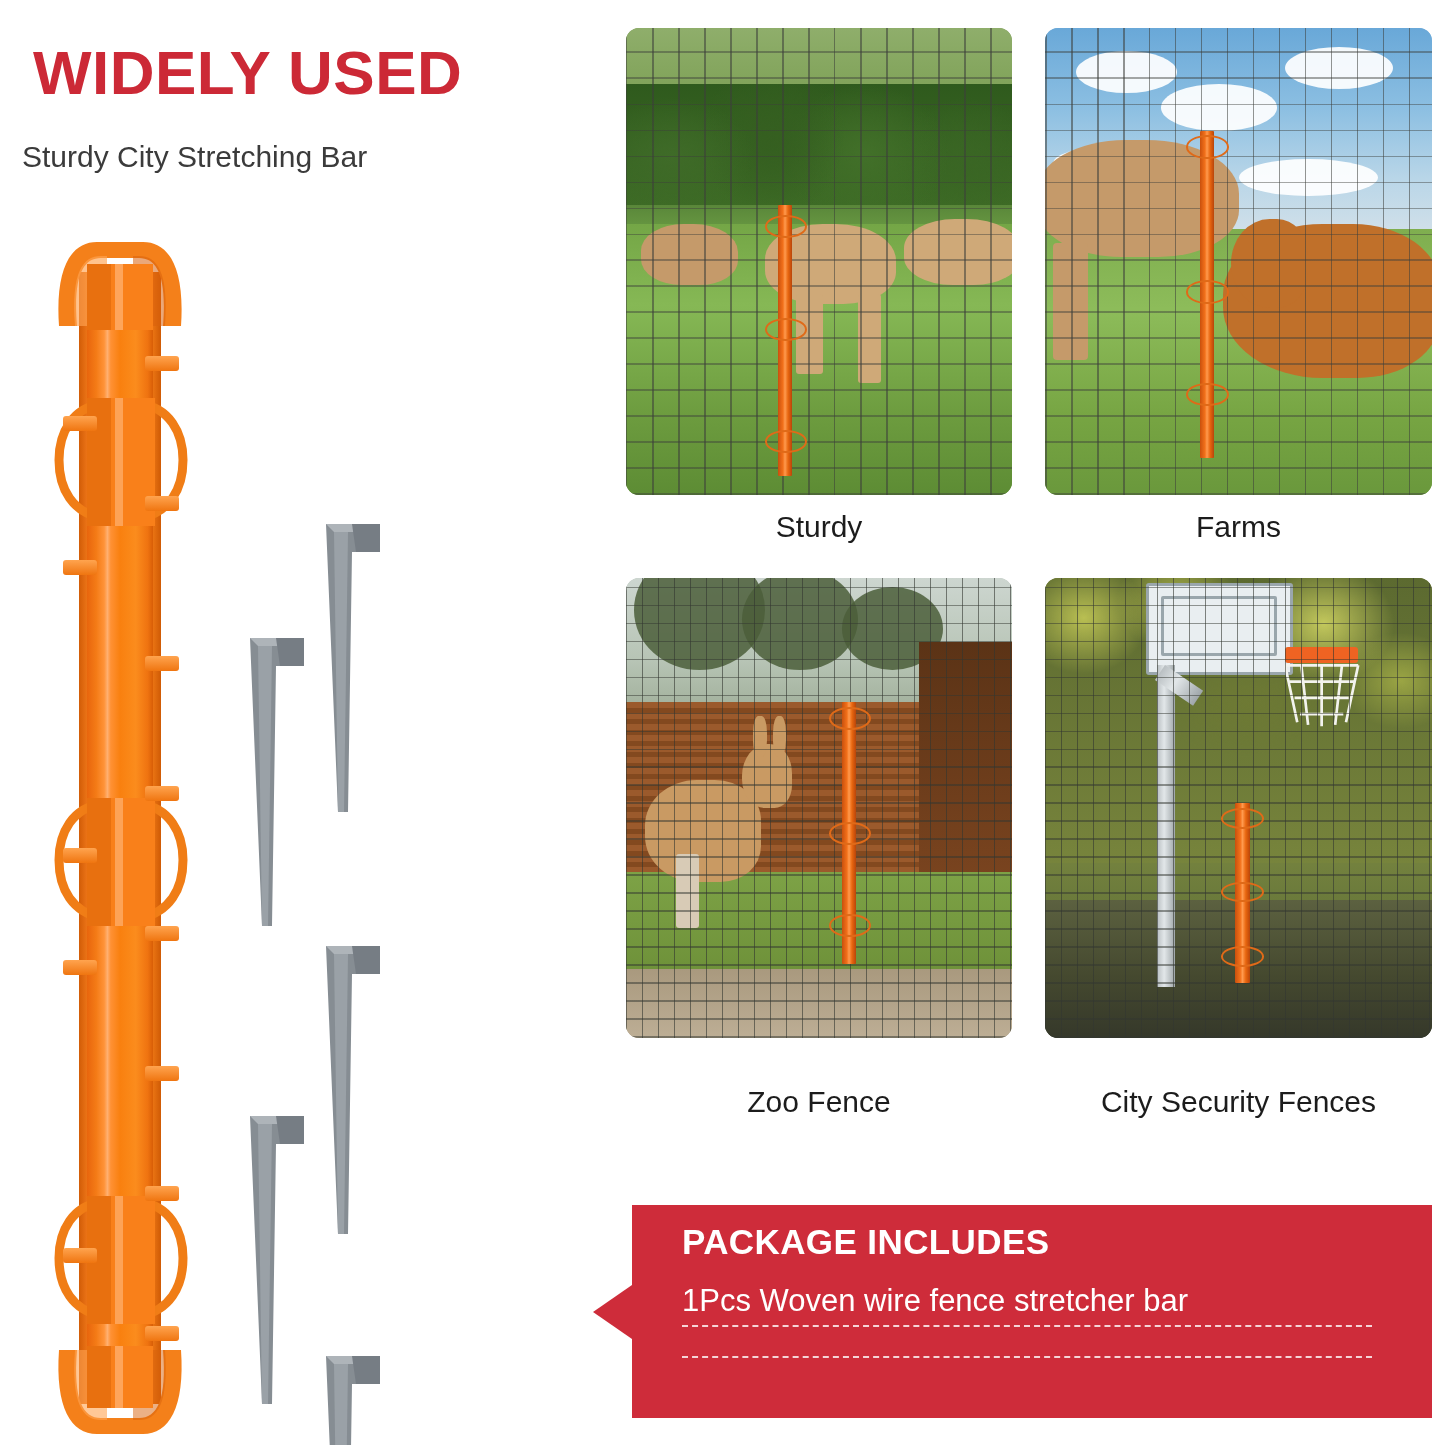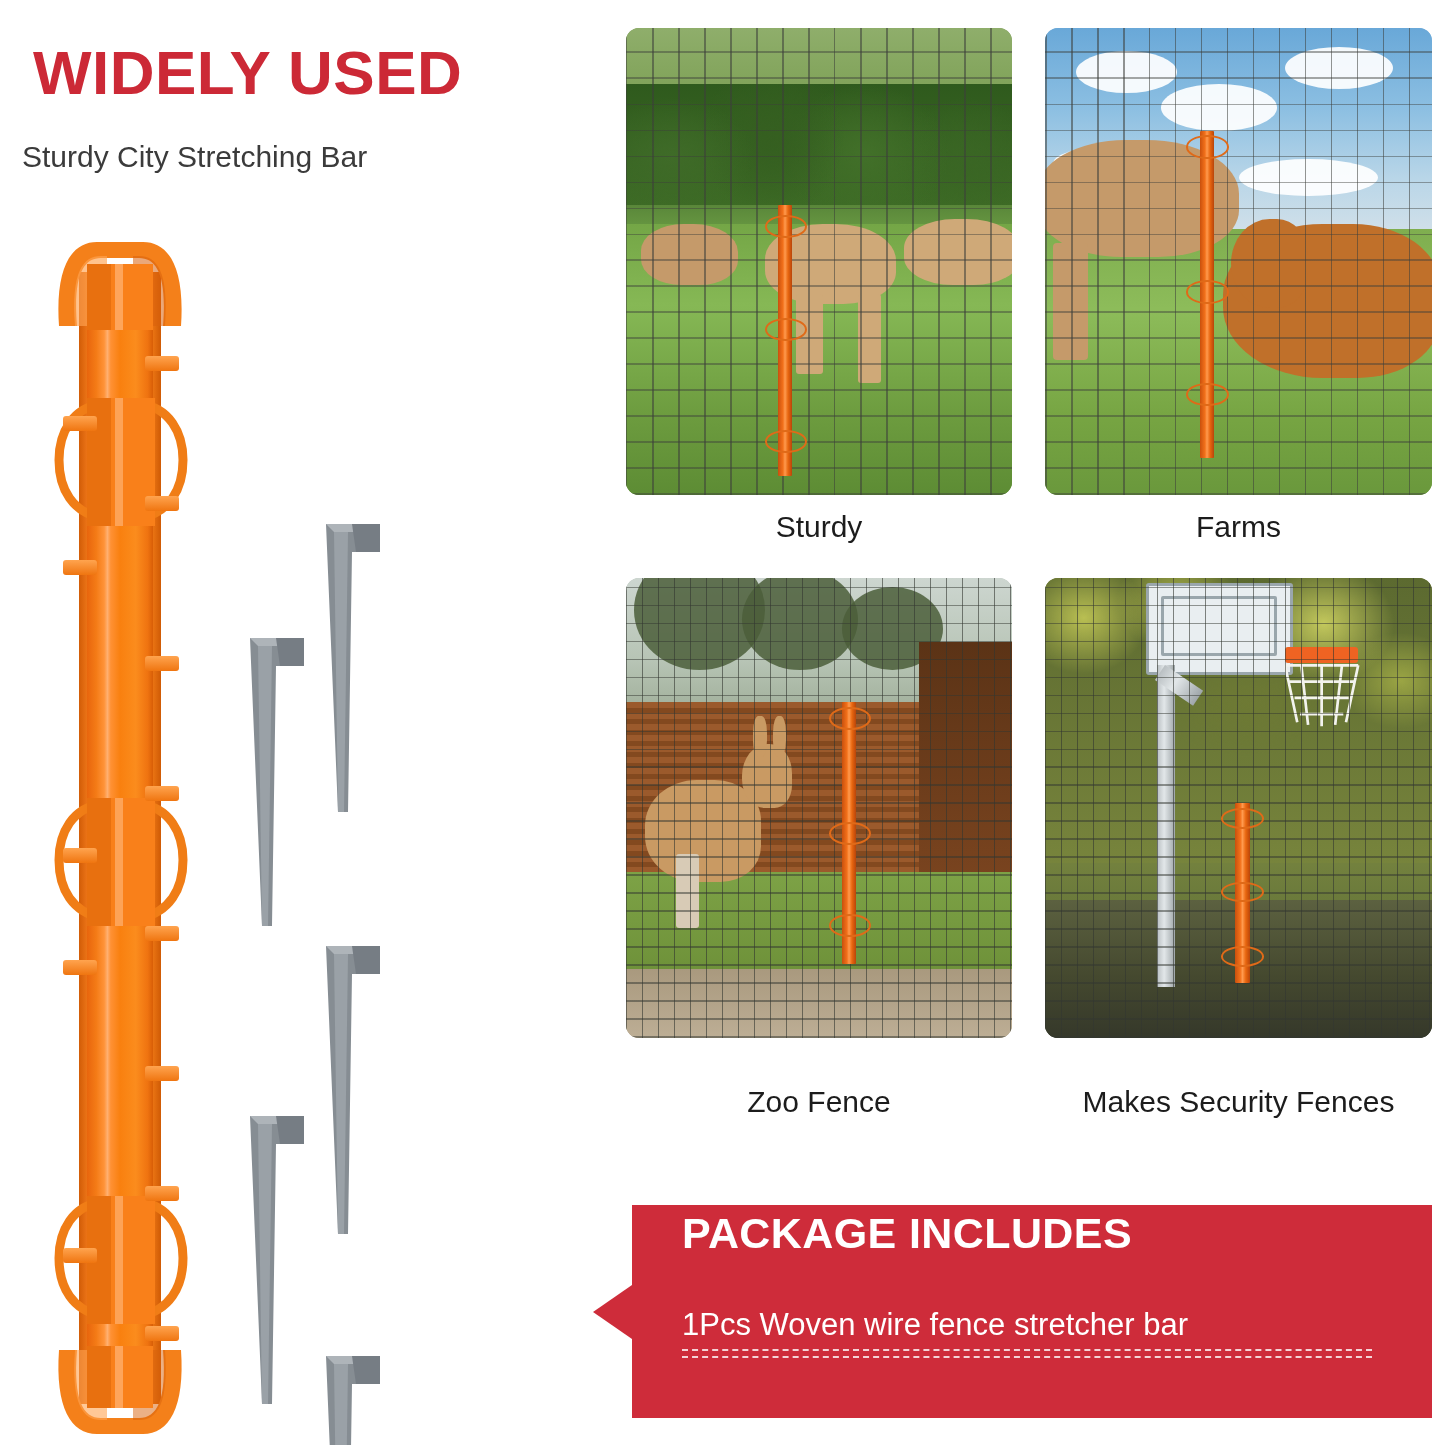--- a/index.html
+++ b/index.html
@@ -161,22 +161,22 @@
     background:#ce2c3a;
   }
   .pkg-notch {
     position:absolute; left:-39px; top:80px;
     width:0; height:0;
     border-top:27px solid transparent;
     border-bottom:27px solid transparent;
     border-right:39px solid #ce2c3a;
   }
   .pkg-title {
-    position:absolute; left:50px; top:4px;
-    font-size:43px; font-weight:bold; color:#ffffff; letter-spacing:0.4px;
+    position:absolute; left:50px; top:17px;
+    font-size:35px; font-weight:bold; color:#ffffff; letter-spacing:0.4px;
   }
   .pkg-line { position:absolute; left:50px; width:690px; }
   .pkg-line .txt {
     font-size:31px; color:#ffffff; font-weight:400; line-height:1.2;
     display:block; white-space:nowrap;
   }
   .pkg-line .rule {
     display:block; margin-top:6px; height:0;
     border-top:2px dashed rgba(255,255,255,.80);
   }
@@ -383,28 +383,28 @@
 
         <div class="post" style="left:29%; top:19%; width:4.5%; height:70%;"></div>
         <div class="post" style="left:31%; top:19%; width:12%; height:4%; transform:rotate(34deg); transform-origin:left top;"></div>
         <div class="mesh fine"></div>
         <div class="inpost" style="left:49%; top:49%; width:4%; height:39%;"></div>
         <div class="inpost-ring" style="left:45.5%; top:50%; width:11%; height:4.5%;"></div>
         <div class="inpost-ring" style="left:45.5%; top:66%; width:11%; height:4.5%;"></div>
         <div class="inpost-ring" style="left:45.5%; top:80%; width:11%; height:4.5%;"></div>
       </div>
     </div>
-    <div class="caption" style="left:419px; top:1057px; width:387px;">Makes Security Fences</div>
+    <div class="caption" style="left:419px; top:1057px; width:387px;">City Security Fences</div>
   </div>
 
   <div class="pkg">
     <div class="pkg-notch"></div>
     <div class="pkg-title">PACKAGE INCLUDES</div>
 
-    <div class="pkg-line" style="top:77px;margin-top:24px;">
+    <div class="pkg-line" style="top:77px;">
       <span class="txt">1Pcs Woven wire fence stretcher bar</span>
       <span class="rule"></span>
     </div>
 
     <div class="pkg-line" style="top:145px;">
       <span class="rule"></span>
     </div>
   </div>
 
 </div>

